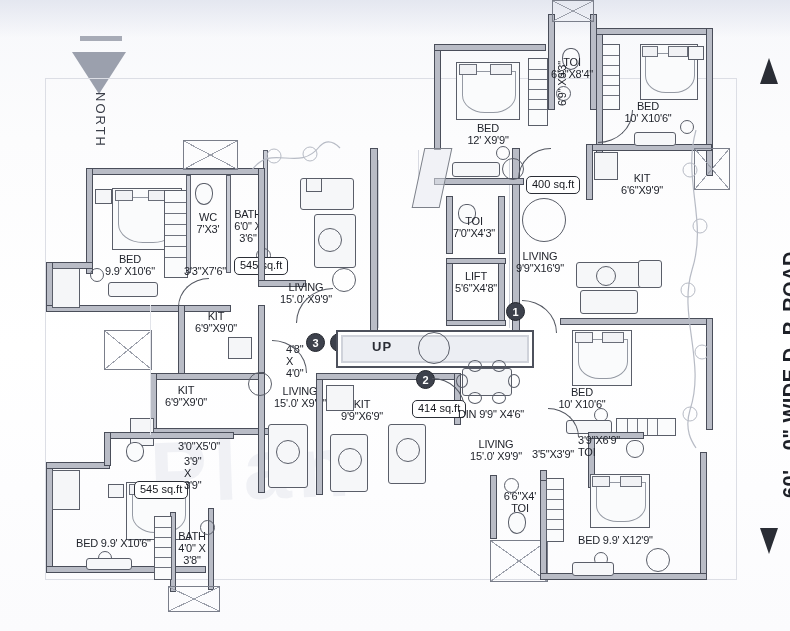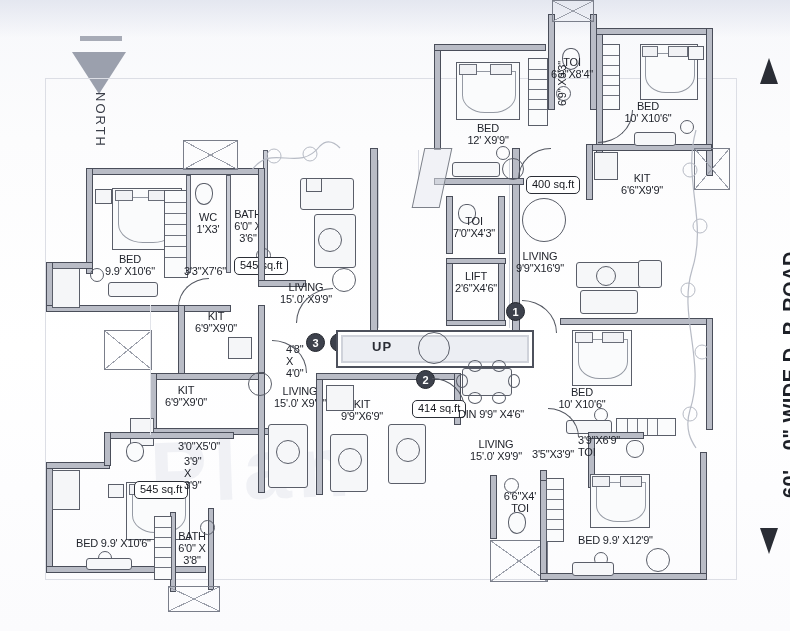--- a/index.html
+++ b/index.html
@@ -192,21 +192,21 @@
     <div class="tread" style="left:0;top:33px;width:22px;height:1px;"></div>
     <div class="tread" style="left:0;top:44px;width:22px;height:1px;"></div>
     <div class="tread" style="left:0;top:55px;width:22px;height:1px;"></div>
     <div class="tread" style="left:0;top:66px;width:22px;height:1px;"></div>
   </div>
 
   <div class="wall thin" style="left:186px;top:175px;width:5px;height:98px;"></div>
   <div class="wall thin" style="left:226px;top:175px;width:5px;height:98px;"></div>
   <div class="wc" style="left:195px;top:183px;width:16px;height:20px;"></div>
   <div class="lbl c" style="left:208px;top:211px;">WC
-1'X3'</div>
+7'X3'</div>
   <div class="hatch" style="left:183px;top:140px;width:55px;height:30px;"></div>
 
   <div class="wall thin" style="left:263px;top:150px;width:5px;height:120px;"></div>
   <div class="lbl c" style="left:248px;top:208px;">BATH
 6'0" X
 3'6"</div>
   <div class="circ" style="left:256px;top:248px;width:13px;height:13px;"></div>
 
   <div class="lbl" style="left:184px;top:265px;">3'3"X7'6"</div>
   <div class="door q2" style="left:178px;top:278px;width:30px;height:28px;"></div>
@@ -360,21 +360,21 @@
   <div class="wall" style="left:498px;top:196px;width:7px;height:58px;"></div>
   <div class="wc" style="left:458px;top:204px;width:16px;height:18px;"></div>
   <div class="lbl c" style="left:474px;top:215px;">TOI
 7'0"X4'3"</div>
 
   <div class="wall" style="left:446px;top:258px;width:7px;height:68px;"></div>
   <div class="wall" style="left:498px;top:258px;width:7px;height:68px;"></div>
   <div class="wall" style="left:446px;top:258px;width:60px;height:6px;"></div>
   <div class="wall" style="left:446px;top:320px;width:60px;height:6px;"></div>
   <div class="lbl c" style="left:476px;top:270px;">LIFT
-2'6"X4'6"</div>
+5'6"X4'8"</div>
 
   <div class="circ" style="left:522px;top:198px;width:42px;height:42px;"></div>
   <div class="lbl c" style="left:540px;top:250px;">LIVING
 9'9"X16'9"</div>
   <div class="unitnum" style="left:506px;top:302px;">1</div>
   <div class="door q1" style="left:522px;top:300px;width:34px;height:32px;"></div>
 
   <div class="sofa" style="left:576px;top:262px;width:74px;height:24px;"></div>
   <div class="circ" style="left:596px;top:266px;width:18px;height:18px;"></div>
   <div class="sofa" style="left:638px;top:260px;width:22px;height:26px;"></div>
@@ -458,21 +458,21 @@
   <div class="wall" style="left:170px;top:512px;width:6px;height:80px;"></div>
   <div class="wall" style="left:208px;top:508px;width:6px;height:82px;"></div>
   <div class="stairs" style="left:154px;top:516px;width:16px;height:62px;">
     <div class="tread" style="left:0;top:10px;width:16px;height:1px;"></div>
     <div class="tread" style="left:0;top:20px;width:16px;height:1px;"></div>
     <div class="tread" style="left:0;top:30px;width:16px;height:1px;"></div>
     <div class="tread" style="left:0;top:40px;width:16px;height:1px;"></div>
     <div class="tread" style="left:0;top:50px;width:16px;height:1px;"></div>
   </div>
   <div class="lbl c" style="left:192px;top:530px;">BATH
-6'0" X
+4'0" X
 3'8"</div>
   <div class="circ" style="left:200px;top:520px;width:13px;height:13px;"></div>
   <div class="wc" style="left:126px;top:442px;width:16px;height:18px;"></div>
   <div class="hatch" style="left:168px;top:586px;width:52px;height:26px;"></div>
   <div class="hatch" style="left:104px;top:330px;width:48px;height:40px;"></div>
 
   <div style="position:absolute;left:150px;top:305px;width:1px;height:130px;background:#e2e4ea;"></div>
   <div style="position:absolute;left:418px;top:150px;width:1px;height:30px;background:#d8dae2;"></div>
   <div class="balcony" style="left:418px;top:148px;width:26px;height:58px;transform:skewX(-12deg);"></div>
 

